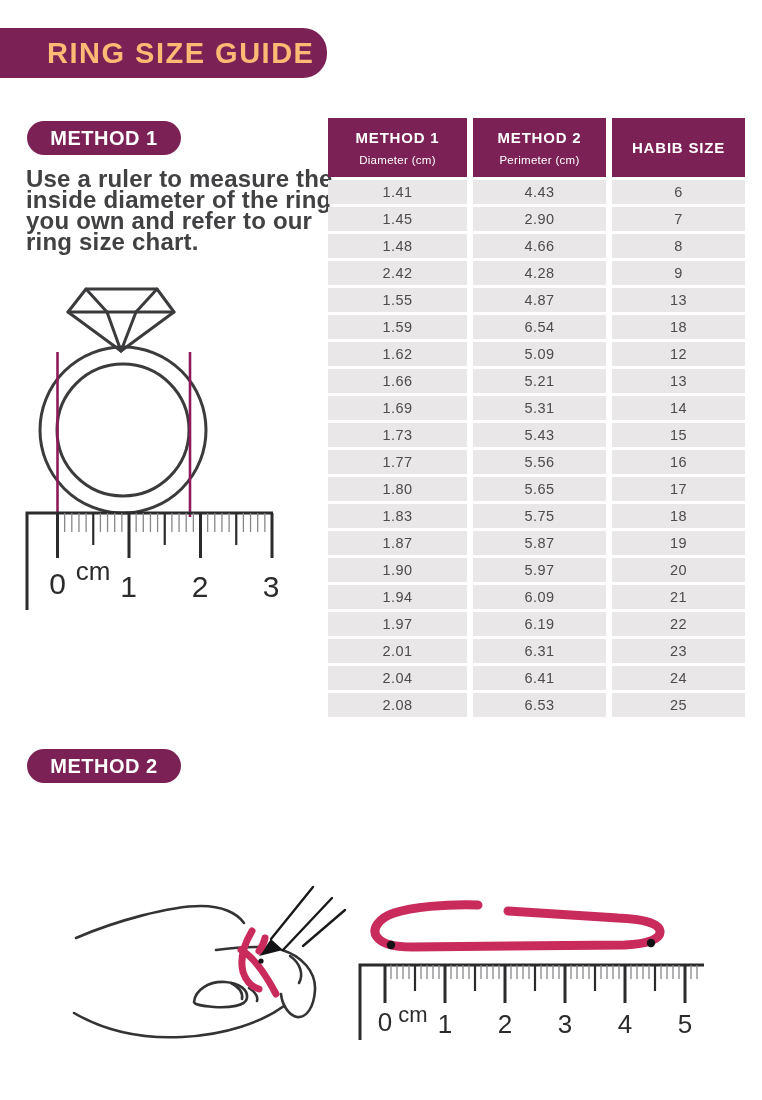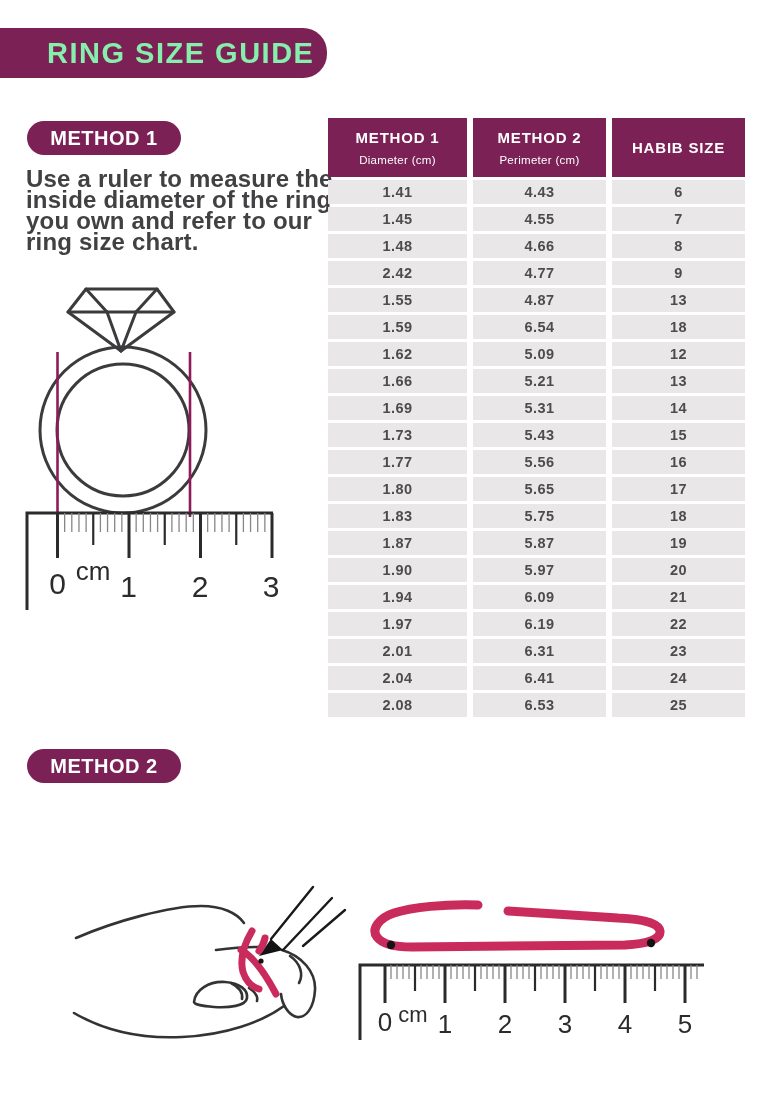--- a/index.html
+++ b/index.html
@@ -1,41 +1,41 @@
 <!DOCTYPE html>
 <html><head>
 <meta charset="utf-8">
 <style>
   html,body{margin:0;padding:0;background:#fff;}
   .page{position:relative;width:762px;height:1100px;background:#ffffff;overflow:hidden;
         font-family:"Liberation Sans","DejaVu Sans",sans-serif;}
   
   .banner{position:absolute;left:0;top:28px;width:327px;height:50px;background:#7c2155;
           border-radius:0 24px 24px 0;display:flex;align-items:center;}
-  .banner span{color:#86efac;font-weight:bold;font-size:29px;letter-spacing:1.5px;padding-left:47px;}
+  .banner span{color:#fdba74;font-weight:bold;font-size:29px;letter-spacing:1.5px;padding-left:47px;}
   
   .badge{position:absolute;left:27px;width:154px;height:34px;background:#7c2155;border-radius:17px;
          display:flex;align-items:center;justify-content:center;}
   .badge span{color:#fff;font-weight:bold;font-size:20px;letter-spacing:.5px;}
   .badge.m1{top:121px;} .badge.m2{top:749px;}
   
   .para{position:absolute;left:26px;color:#414042;font-size:24px;line-height:21px;
         white-space:pre-line;letter-spacing:.2px;font-weight:bold;}
   .para.p1{top:168px;} .para.p2{top:803px;}
   
   .sizetable{position:absolute;left:328px;top:118px;width:417px;
              display:grid;grid-template-columns:139px 133px 133px;
              grid-template-rows:59px;grid-auto-rows:24px;column-gap:6px;row-gap:3px;}
   .hcell{background:#7c2155;color:#fff;display:flex;flex-direction:column;
          align-items:center;justify-content:center;text-align:center;}
   .hcell .t{font-weight:bold;font-size:15px;letter-spacing:.8px;}
   .hcell .s{font-size:11.5px;margin-top:8px;letter-spacing:.3px;}
   .hcell .s:empty{display:none;}
   .cell{background:#e9e7e8;color:#4c4c4e;display:flex;align-items:center;justify-content:center;
-        font-size:14.5px;font-weight:bold;letter-spacing:.5px;}
+        font-size:14.5px;font-weight:normal;letter-spacing:.5px;}
   .contents{display:contents;}
   
   .fig{position:absolute;left:0;pointer-events:none;}
   svg text{font-family:"Liberation Sans","DejaVu Sans",sans-serif;fill:#2b2b2d;}
 </style>
 </head>
 <body>
 
 <div class="page">
 
@@ -134,29 +134,29 @@
         </div>
       </div>
     <div class="contents">
       
     
         <div class="cell">1.41</div>
         <div class="cell">4.43</div>
         <div class="cell">6</div>
       
         <div class="cell">1.45</div>
-        <div class="cell">4.55</div>
+        <div class="cell">2.90</div>
         <div class="cell">7</div>
       
         <div class="cell">1.48</div>
         <div class="cell">4.66</div>
         <div class="cell">8</div>
       
         <div class="cell">2.42</div>
-        <div class="cell">4.77</div>
+        <div class="cell">4.28</div>
         <div class="cell">9</div>
       
         <div class="cell">1.55</div>
         <div class="cell">4.87</div>
         <div class="cell">13</div>
       
         <div class="cell">1.59</div>
         <div class="cell">6.54</div>
         <div class="cell">18</div>
       

